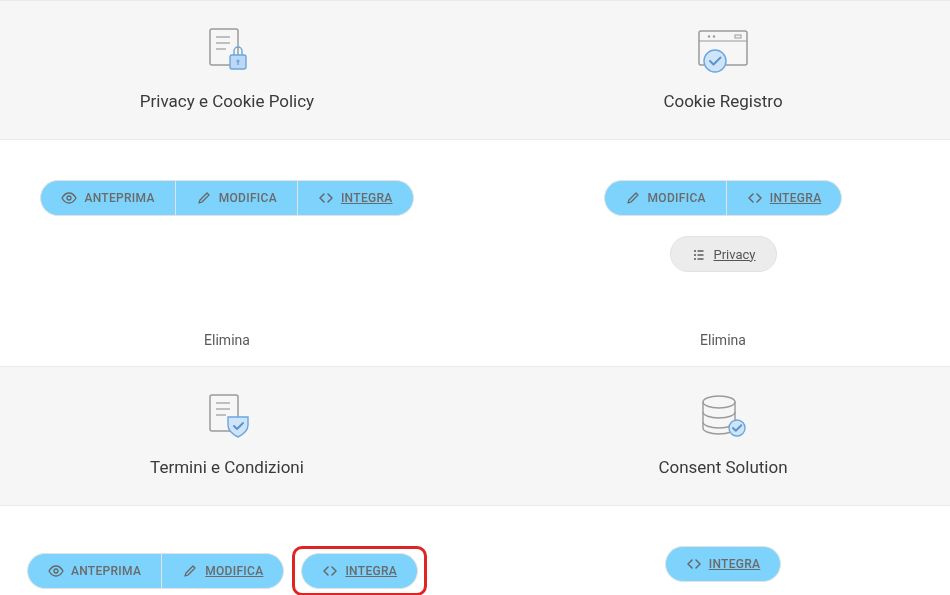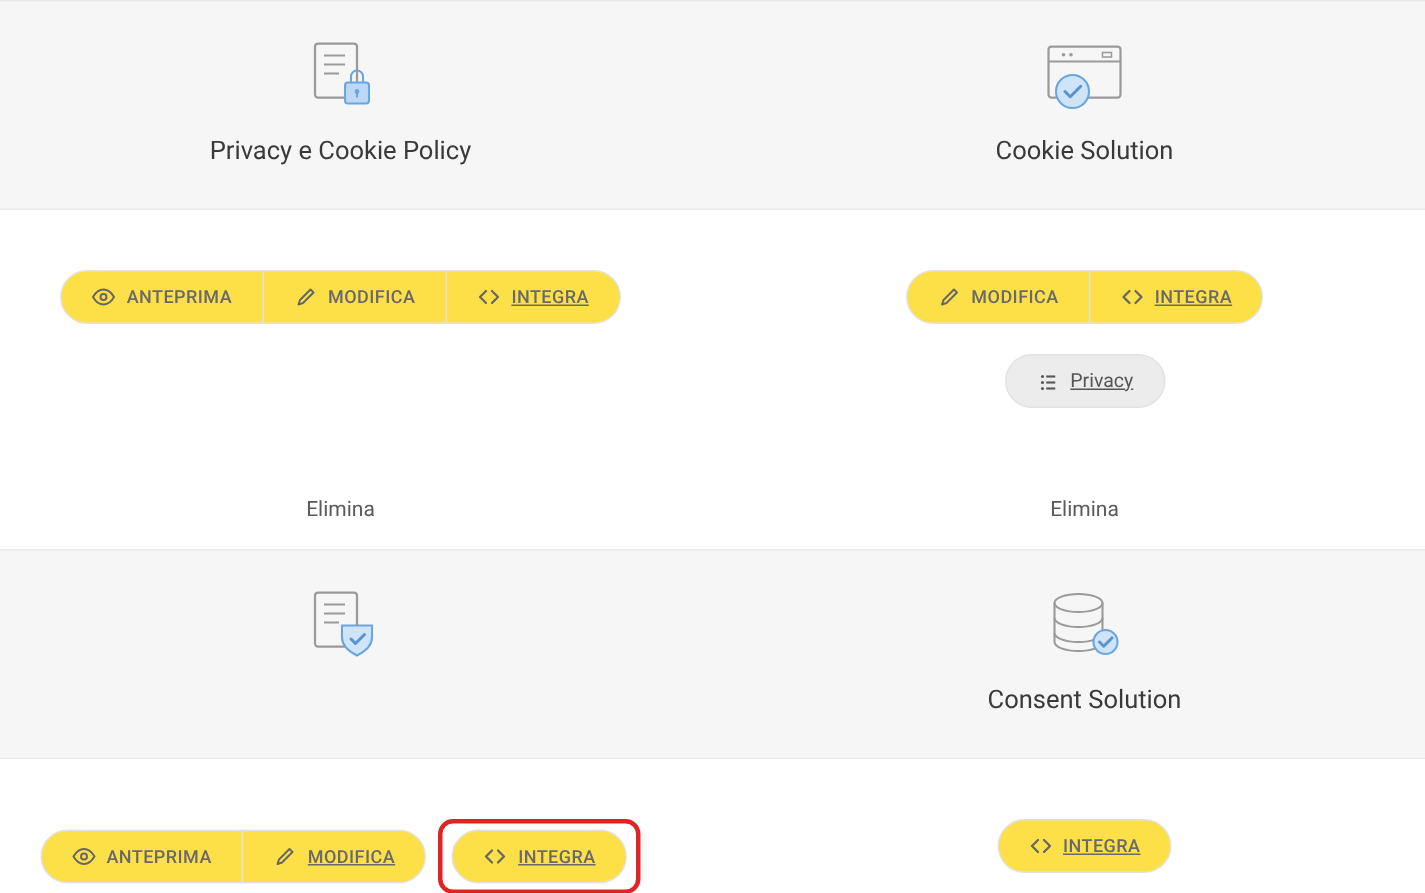--- a/index.html
+++ b/index.html
@@ -39,21 +39,21 @@
   }
   .actions-band {
     padding: 40px 0 20px 0;
     background: #fff;
   }
   .pill-group {
     display: inline-flex;
     border: 1px solid #e2e2e2;
     border-radius: 999px;
     overflow: hidden;
-    background: #fde047;
+    background: #7dd3fc;
   }
   .pill-group.secondary {
     margin-top: 20px;
     background: #ececec;
   }
   .pill {
     display: inline-flex;
     align-items: center;
     gap: 7px;
     padding: 9px 20px;
@@ -113,21 +113,21 @@
       <svg width="64" height="50" viewBox="0 0 64 50">
         <rect x="8" y="6" width="48" height="34" rx="2" fill="none" stroke="#9a9a9a" stroke-width="1.5"></rect>
         <line x1="8" y1="16" x2="56" y2="16" stroke="#9a9a9a" stroke-width="1.2"></line>
         <rect x="44" y="10" width="6" height="3" fill="none" stroke="#9a9a9a" stroke-width="1"></rect>
         <circle cx="18" cy="11.5" r="1.2" fill="#9a9a9a"></circle>
         <circle cx="23" cy="11.5" r="1.2" fill="#9a9a9a"></circle>
         <circle cx="24" cy="36" r="11" fill="#cfe4f8" stroke="#6aa6df" stroke-width="1.4"></circle>
         <path d="M19 36 l3.5 3.5 l7 -7" fill="none" stroke="#5a94cf" stroke-width="2" stroke-linecap="round" stroke-linejoin="round"></path>
       </svg>
     </div>
-    <div class="card-title">Cookie Solution</div>
+    <div class="card-title">Cookie Registro</div>
   </div>
 </div>
 
 <div class="row actions-band">
   <div class="col">
     <div class="pill-group">
       <div class="pill small-caps">
         <span class="ic">
           <svg width="16" height="16" viewBox="0 0 16 16">
               <path d="M1 8c2-3.5 5-5 7-5s5 1.5 7 5c-2 3.5-5 5-7 5s-5-1.5-7-5z" fill="none" stroke="#666" stroke-width="1.3"></path>
@@ -206,20 +206,21 @@
     <div class="icon-slot">
       <svg width="54" height="50" viewBox="0 0 54 50">
         <rect x="10" y="4" width="28" height="36" rx="2" fill="none" stroke="#9a9a9a" stroke-width="1.5"></rect>
         <line x1="16" y1="12" x2="30" y2="12" stroke="#9a9a9a" stroke-width="1.2"></line>
         <line x1="16" y1="18" x2="30" y2="18" stroke="#9a9a9a" stroke-width="1.2"></line>
         <line x1="16" y1="24" x2="26" y2="24" stroke="#9a9a9a" stroke-width="1.2"></line>
         <path d="M30 26 l10 0 v8 q0 7 -10 12 q-10 -5 -10 -12 v-8 z" transform="translate(8,0)" fill="#cfe4f8" stroke="#6aa6df" stroke-width="1.4"></path>
         <path d="M34 35 l3 3 l6 -6" fill="none" stroke="#5a94cf" stroke-width="2" stroke-linecap="round" stroke-linejoin="round"></path>
       </svg>
     </div>
+    <div class="card-title">Termini e Condizioni</div>
   </div>
 
   <div class="col">
     <div class="icon-slot">
       <svg width="56" height="52" viewBox="0 0 56 52">
         <ellipse cx="24" cy="12" rx="16" ry="6" fill="none" stroke="#9a9a9a" stroke-width="1.4"></ellipse>
         <path d="M8 12 v10 a16 6 0 0 0 32 0 v-10" fill="none" stroke="#9a9a9a" stroke-width="1.4"></path>
         <path d="M8 22 v10 a16 6 0 0 0 32 0 v-10" fill="none" stroke="#9a9a9a" stroke-width="1.4"></path>
         <path d="M8 32 v6 a16 6 0 0 0 32 0 v-6" fill="none" stroke="#9a9a9a" stroke-width="1.4"></path>
         <circle cx="42" cy="38" r="8" fill="#cfe4f8" stroke="#6aa6df" stroke-width="1.4"></circle>

